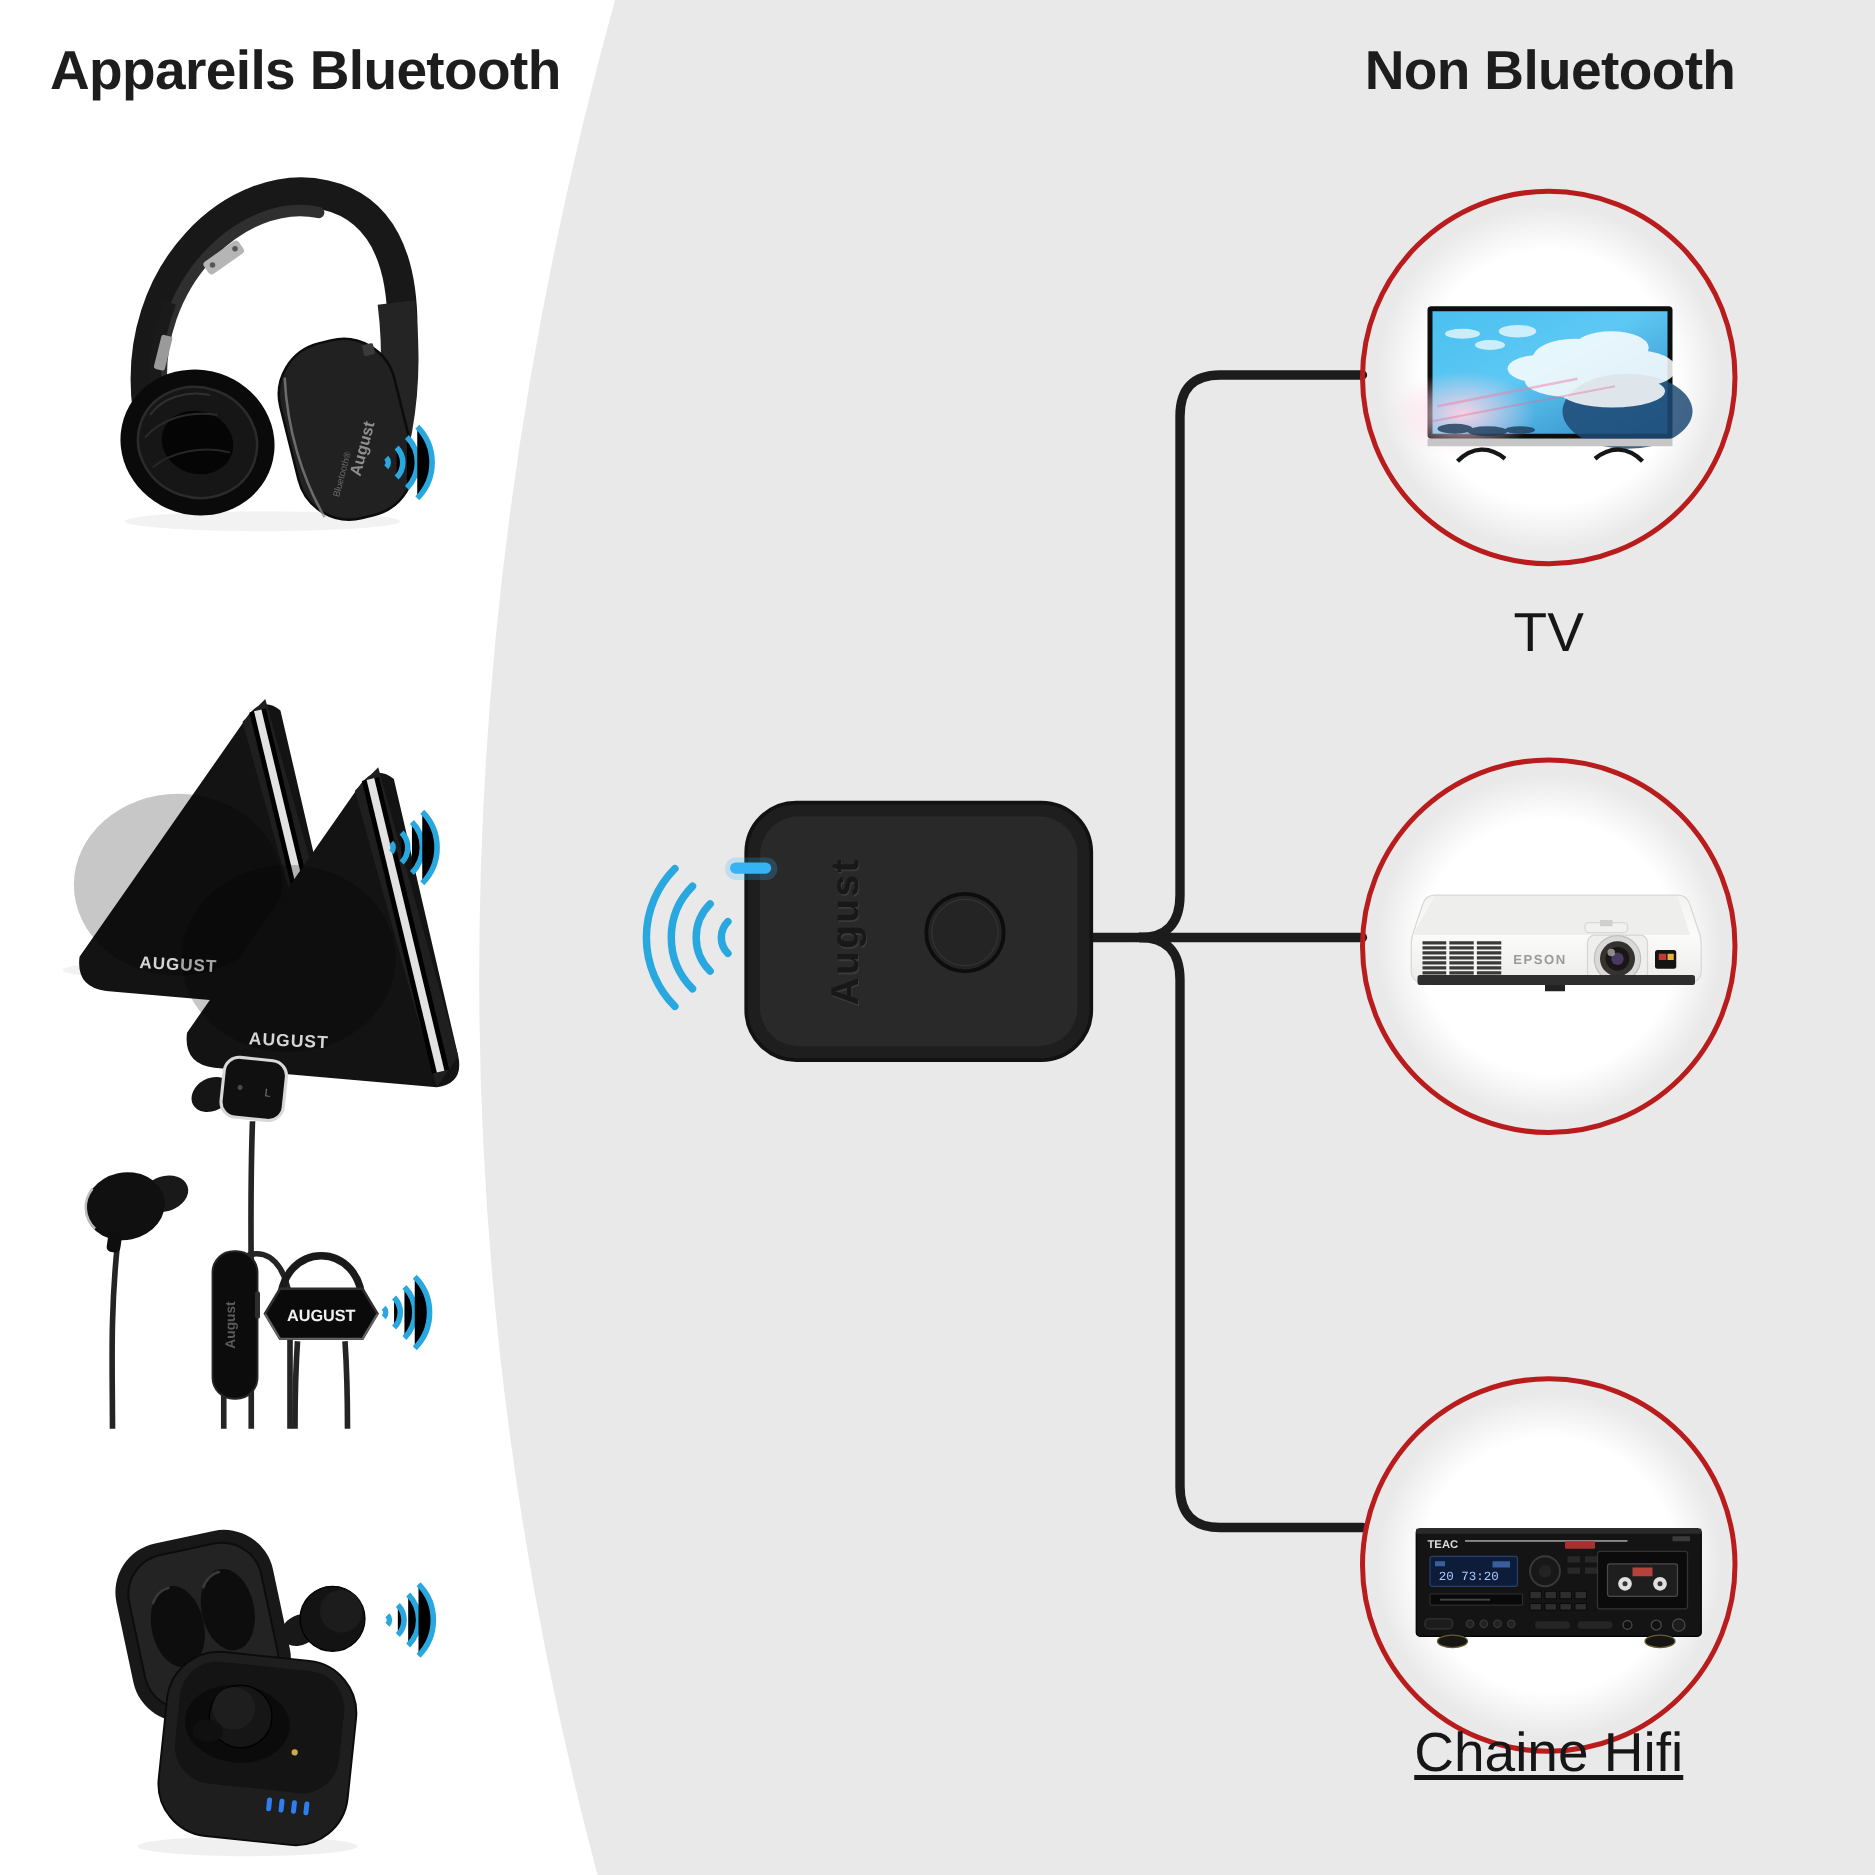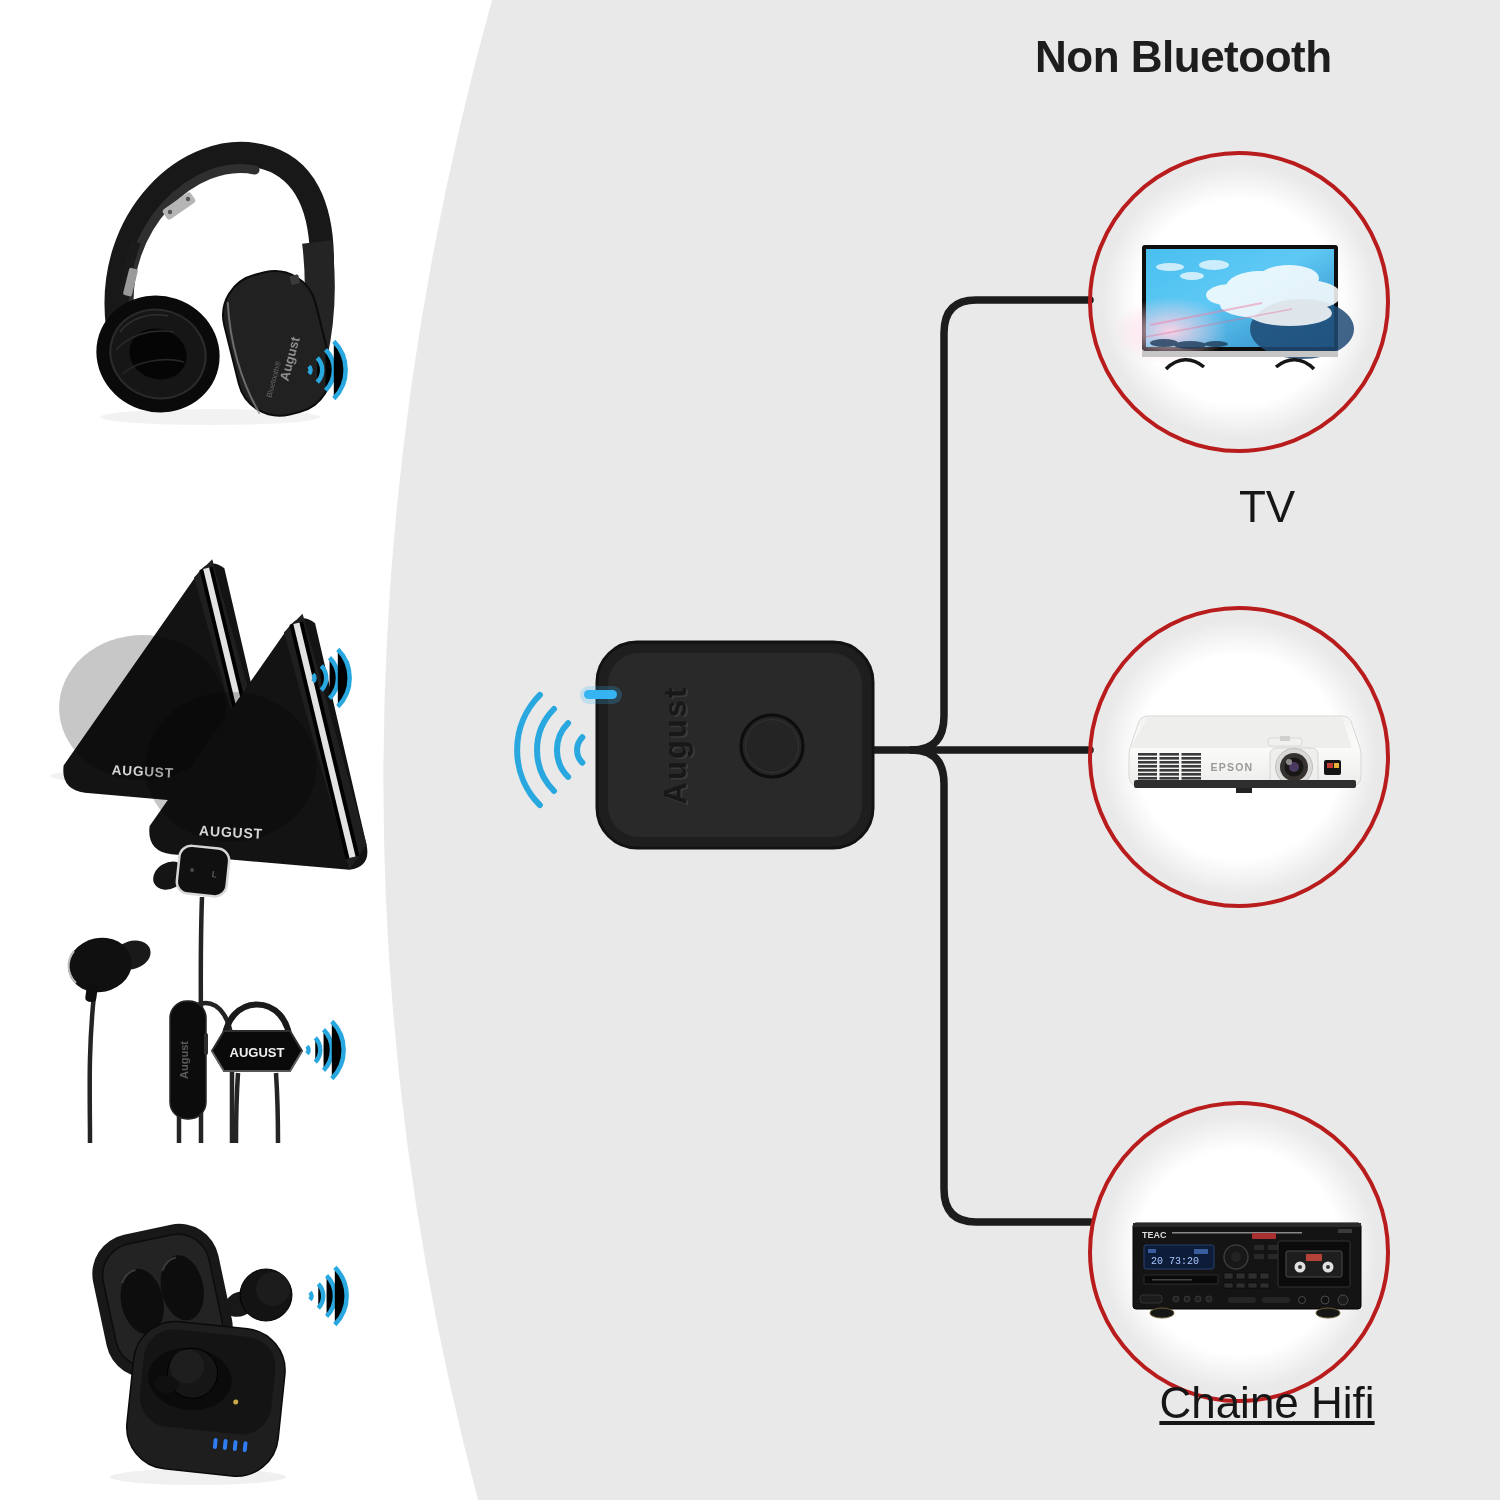--- a/index.html
+++ b/index.html
@@ -5,34 +5,34 @@
   html,body{margin:0;padding:0;background:#fff;}
   .stage{position:relative;width:1500px;height:1500px;background:#ffffff;overflow:hidden;
          font-family:"Liberation Sans",sans-serif;}
   .abs{position:absolute;}
   svg{display:block;overflow:visible;}
   
   #bg{left:0;top:0;z-index:0;}
   
   .title{z-index:4;font-weight:bold;color:#1d1d1d;font-size:44px;letter-spacing:-0.5px;white-space:nowrap;}
   #title-left{left:40px;top:32px;}
-  #title-right{left:1035px;top:32px;width:410px;}
+  #title-right{left:1035px;top:32px;width:410px;text-align:center;}
   
   .art{z-index:2;}
   
   #lines{left:0;top:0;z-index:1;}
   
   .node{z-index:3;width:302px;height:302px;left:1088px;box-sizing:border-box;
         border:4px solid #b91c1c;border-radius:50%;text-align:center;}
   .node-fill{position:absolute;inset:9px;border-radius:50%;
         background:radial-gradient(closest-side,#ffffff 74%,rgba(255,255,255,0) 100%);}
   #node-tv{top:151px;} #node-proj{top:606px;} #node-hifi{top:1101px;}
   .node-art{position:absolute;}
   
-  .node-label{z-index:4;left:1116px;width:302px;text-align:center;font-size:44px;color:#161616;white-space:nowrap;}
+  .node-label{z-index:4;left:1088px;width:302px;text-align:center;font-size:44px;color:#161616;white-space:nowrap;}
   #label-tv{top:482px;} #label-proj{top:936px;} #label-hifi{top:1378px;text-decoration:underline;}
   
   .waves{z-index:2;}
   .waves path,.devwaves path{fill:none;stroke-linecap:round;}
   
   text{font-family:"Liberation Sans",sans-serif;}
   .dev-brand{font-size:31px;font-weight:bold;text-anchor:middle;letter-spacing:2px;}
   .mono{font-family:"Liberation Mono",monospace;}
 </style>
 </head>
@@ -58,20 +58,21 @@
         <path d="M 102 20 L 138 170" stroke="#e2e2e2" stroke-width="4" fill="none"></path>
         <text x="60" y="157" transform="rotate(3 60 157)" font-size="9" letter-spacing="0.5" fill="#d5d5d5" text-anchor="middle" font-weight="bold">AUGUST</text>
       </symbol>
     </defs>
   </svg>
 
   <svg id="bg" class="abs" width="1500" height="1500" viewBox="0 0 1500 1500">
     <path d="M 492 0 Q 282 760 478 1500 L 1500 1500 L 1500 0 Z" fill="#e9e9e9"></path>
   </svg>
 
+  <div id="title-left" class="abs title">Appareils Bluetooth</div>
   <div id="title-right" class="abs title">Non Bluetooth</div>
 
   <svg class="abs art" style="left:70px;top:122px" width="265" height="305" viewBox="0 0 265 305">
     <ellipse cx="140" cy="295" rx="110" ry="8" fill="#000" opacity="0.05"></ellipse>
     <path d="M 48 205 C 34 95 120 18 190 34 C 236 44 252 86 252 140 L 252 168" stroke="#181818" stroke-width="24" fill="none" stroke-linecap="round"></path>
     <path d="M 60 195 C 50 105 125 35 185 48" stroke="#2f2f2f" stroke-width="9" fill="none" stroke-linecap="round"></path>
     <path d="M 247 120 C 252 160 250 200 242 235" stroke="#242424" stroke-width="30" fill="none"></path>
     <rect x="92" y="78" width="34" height="12" rx="3" fill="#b5b5b5" transform="rotate(-35 109 84)"></rect>
     <circle cx="100" cy="90" r="2.2" fill="#555"></circle>
       <circle cx="118" cy="77" r="2.2" fill="#555"></circle>

